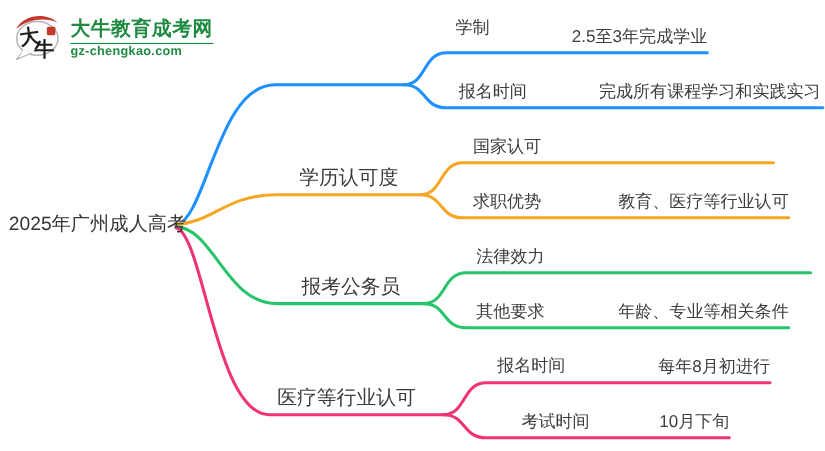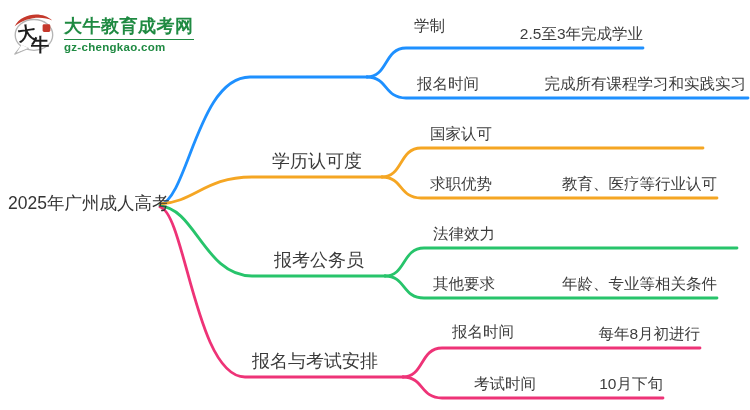--- a/index.html
+++ b/index.html
@@ -59,21 +59,21 @@
     <path class="p2" d="M385,276 C406,276 402,298 424,298 L717,298"></path>
     <path class="p3" d="M160,207 C185,213 196,377 245,377 L403,377"></path>
     <path class="p3" d="M403,377 C424,377 420,348 442,348 L700,348"></path>
     <path class="p3" d="M403,377 C424,377 420,398 442,398 L663,398"></path>
   </svg>
 
   <div class="lbl root" style="left:8px;top:193px;">2025年广州成人高考</div>
 
   <div class="lbl t1" style="left:272px;top:150px;">学历认可度</div>
   <div class="lbl t1" style="left:274px;top:249px;">报考公务员</div>
-  <div class="lbl t1" style="left:252px;top:350px;">报名与考试安排</div>
+  <div class="lbl t1" style="left:252px;top:350px;">医疗等行业认可</div>
 
   <div class="lbl t2" style="left:414px;top:16px;">学制</div>
   <div class="lbl t2" style="left:417px;top:74px;">报名时间</div>
   <div class="lbl t2" style="left:430px;top:124px;">国家认可</div>
   <div class="lbl t2" style="left:430px;top:174px;">求职优势</div>
   <div class="lbl t2" style="left:433px;top:224px;">法律效力</div>
   <div class="lbl t2" style="left:433px;top:274px;">其他要求</div>
   <div class="lbl t2" style="left:452px;top:324px;font-family:Liberation Mono, monospace;">报名时间</div>
   <div class="lbl t2" style="left:462px;top:374px;margin-left:12px;">考试时间</div>
 

